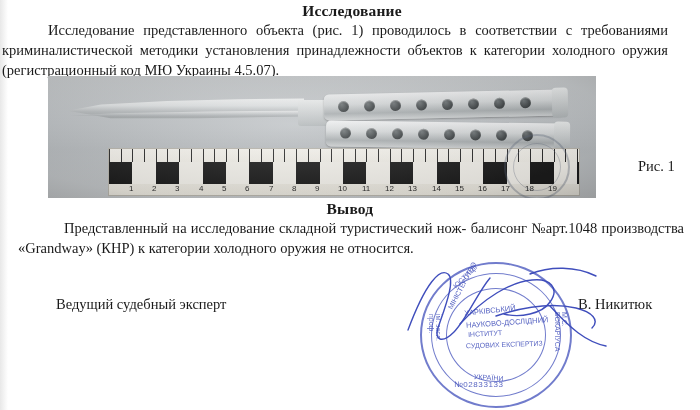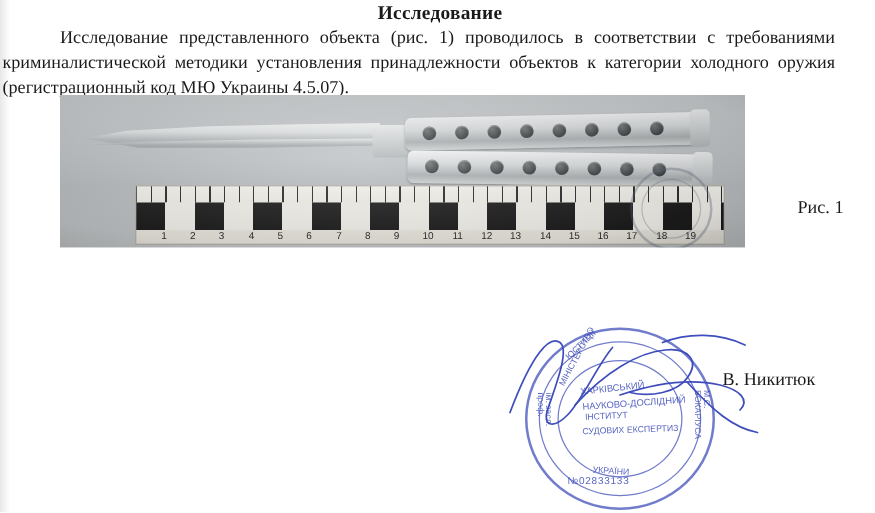--- a/index.html
+++ b/index.html
@@ -365,22 +365,29 @@
         <span style="left:439px">19</span>
       </div>
     </div>
 
     <div class="seal-ghost"></div>
     <div class="photo-vignette"></div>
   </div>
 
   <div id="figure-caption">Рис. 1</div>
 
-
-
+  <h2 class="heading" id="heading-vyvod">Вывод</h2>
+
+  <div class="para" id="para-conclusion">
+    <span>Представленный на исследование складной туристический нож-</span>
+    <span>балисонг №арт.1048 производства «Grandway» (КНР) к категории холодного</span>
+    <span class="lastline">оружия не относится.</span>
+  </div>
+
+  <div id="signature-role">Ведущий судебный эксперт</div>
   <div id="signature-name">В. Никитюк</div>
 
   <svg id="handwritten-signature" viewBox="0 0 230 100" xmlns="http://www.w3.org/2000/svg">
     <g fill="none" stroke="#2b3bb5" stroke-width="1.4" stroke-linecap="round" opacity="0.9">
       <path d="M8,72 C26,24 40,10 48,16 C56,22 44,52 38,70 C34,82 42,86 54,74 C66,62 78,34 90,20"></path>
       <path d="M60,66 C84,40 110,24 132,22 C150,20 160,30 150,44 C142,56 120,60 104,56"></path>
       <path d="M96,58 C120,50 150,44 176,50 C192,54 200,62 192,70"></path>
       <path d="M130,16 C150,8 176,8 196,18"></path>
       <path d="M150,48 C170,70 186,84 206,88"></path>
     </g>

